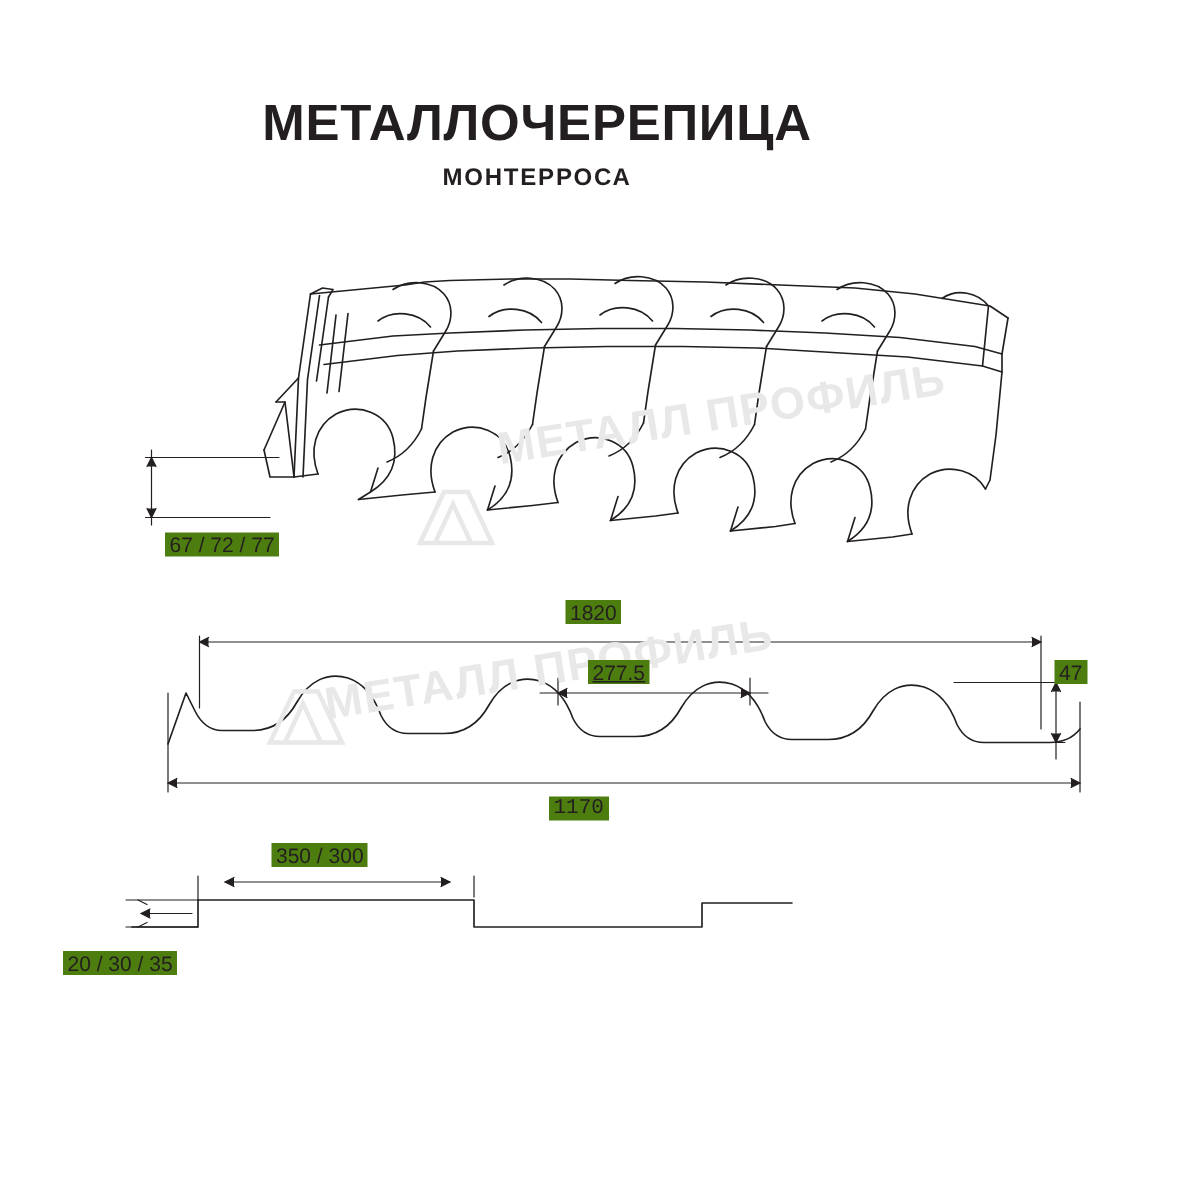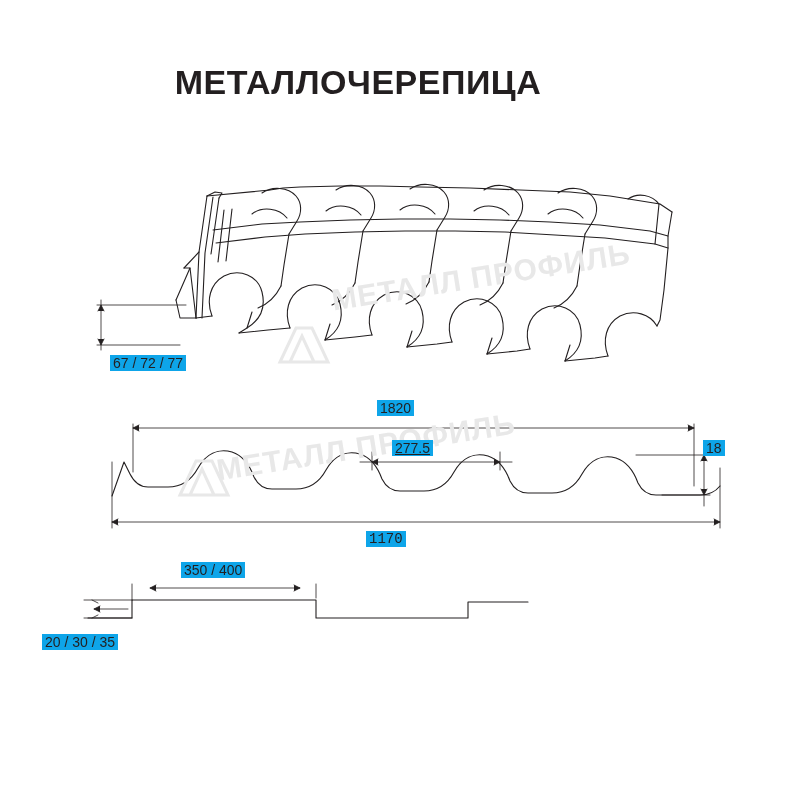--- a/index.html
+++ b/index.html
@@ -43,21 +43,21 @@
     letter-spacing: 1.2px;
     line-height: 24px;
     margin-top: 5px;
     color: #231f20;
   }
   .dim-label {
     position: absolute;
     font-size: 14px;
     color: #231f20;
     white-space: nowrap;
-    background: #0ea5e9;
+    background: #4d7c0f;
     padding: 0 3px;
     line-height: 16px;
   }
   .wm {
     position: absolute;
     color: #e8e8e8;
     font-size: 30px;
     font-weight: bold;
     letter-spacing: 1px;
     white-space: nowrap;
@@ -194,21 +194,22 @@
 <div class="wm" style="left:215px; top:430px; transform:rotate(-9deg);">МЕТАЛЛ ПРОФИЛЬ</div>
 <svg style="position:absolute; left:276px; top:322px; width:56px; height:44px;" viewBox="0 0 56 44">
   <path d="M4 40 L20 6 L36 6 L52 40 Z M14 40 L26 14 L38 40" fill="none" stroke="#e8e8e8" stroke-width="3"></path>
 </svg>
 <svg style="position:absolute; left:176px; top:455px; width:56px; height:44px;" viewBox="0 0 56 44">
   <path d="M4 40 L20 6 L36 6 L52 40 Z M14 40 L26 14 L38 40" fill="none" stroke="#e8e8e8" stroke-width="3"></path>
 </svg>
 
 <div class="title-block">
   <div class="title-main">МЕТАЛЛОЧЕРЕПИЦА</div>
+  <div class="title-sub">МОНТЕРРОСА</div>
 </div>
 
 <div class="dim-label" style="left:110px; top:355px;">67 / 72 / 77</div>
 <div class="dim-label" style="left:377px; top:400px;">1820</div>
 <div class="dim-label" style="left:392px; top:440px;text-decoration:underline;">277.5</div>
-<div class="dim-label" style="left:703px; top:440px;">18</div>
+<div class="dim-label" style="left:703px; top:440px;">47</div>
 <div class="dim-label" style="left:366px; top:531px;font-family:Liberation Mono, monospace;">1170</div>
-<div class="dim-label" style="left:181px; top:562px;">350 / 400</div>
+<div class="dim-label" style="left:181px; top:562px;">350 / 300</div>
 <div class="dim-label" style="left:42px; top:634px;">20 / 30 / 35</div>
 
 </body></html>

